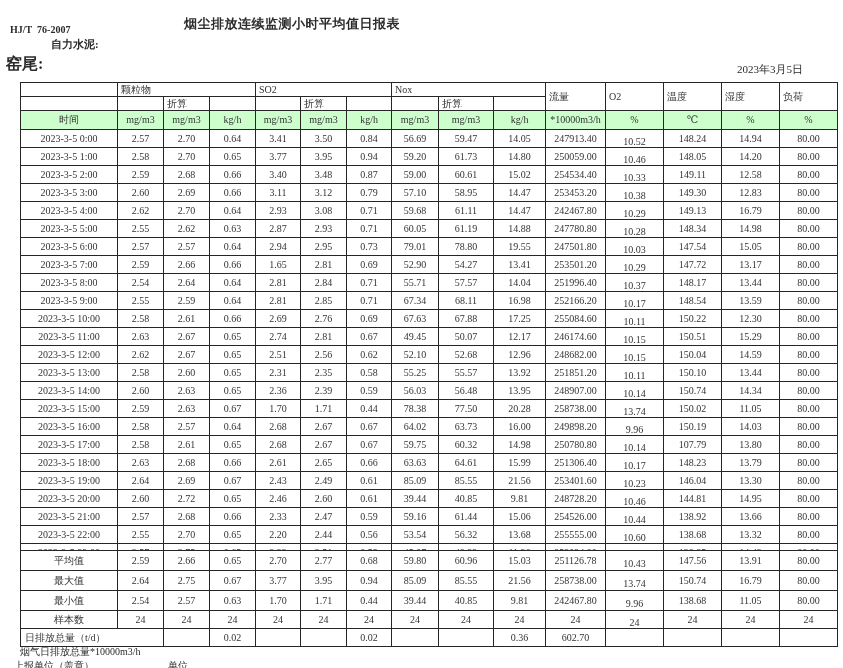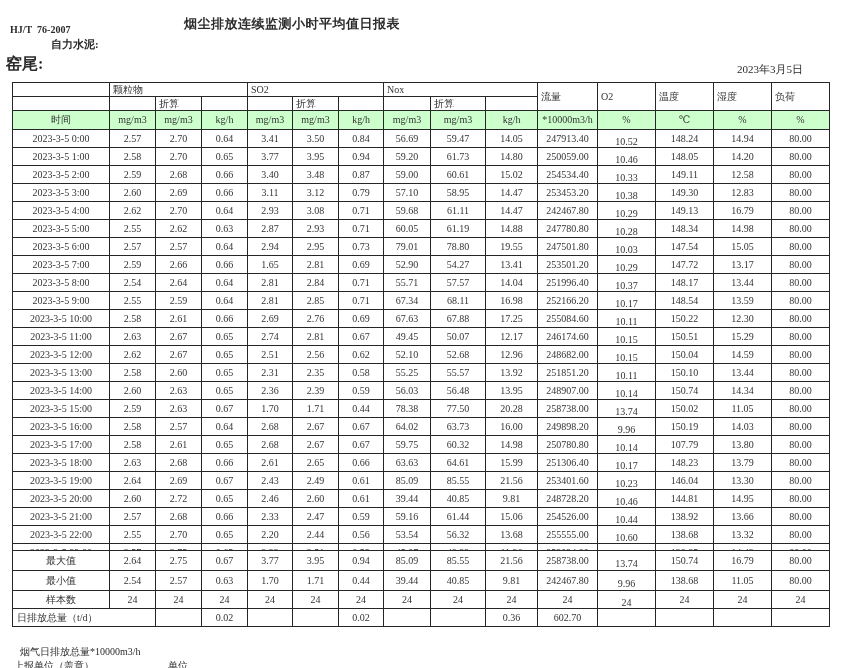--- a/index.html
+++ b/index.html
@@ -6,21 +6,21 @@
   .page {
     position:relative; width:843px; height:668px; background:#fff;
     font-family:"Liberation Serif","DejaVu Serif",serif; color:#2b2b2b; overflow:hidden;
   }
   .std { position:absolute; left:10px; top:4px; font-size:10px; font-weight:bold; white-space:pre;margin-top:20px; }
   .title { position:absolute; left:184px; top:15px; font-size:13px; font-weight:bold; letter-spacing:0.5px; }
   .company { position:absolute; left:10px; top:37px; font-size:11px; font-weight:bold;margin-left:41px; }
   .kiln { position:absolute; left:6px; top:54px; font-size:16px; font-weight:bold; }
   .date { position:absolute; left:737px; top:62px; font-size:11px; }
 
-  table { border-collapse:collapse; table-layout:fixed; position:absolute; left:12px; background:#fff;padding-left:31px; }
+  table { border-collapse:collapse; table-layout:fixed; position:absolute; left:20px; background:#fff;padding-left:31px; }
   #main { top:82px; width:817px; }
   #summary { top:550px; width:817px; }
   td {
     border:1px solid #262626; font-size:10px; text-align:center; padding:0;
     height:17px; line-height:17px; white-space:nowrap; overflow:hidden; color:#333;
   }
   tr.h1 td, tr.h2 td { height:13px; line-height:13px; }
   td.grp { text-align:left; padding-left:3px; }
   tr.units td { height:18px; line-height:18px; }
   tr.blank td { height:10px; line-height:10px; }
@@ -547,20 +547,37 @@
         <col style="width:55px">
         <col style="width:52px">
       <col style="width:60px">
         <col style="width:58px">
         <col style="width:58px">
         <col style="width:58px">
         <col style="width:58px">
     </colgroup>
     <tbody>
         <tr>
+          <td class="label">平均值</td>
+          <td>2.59</td>
+          <td>2.66</td>
+          <td>0.65</td>
+          <td>2.70</td>
+          <td>2.77</td>
+          <td>0.68</td>
+          <td>59.80</td>
+          <td>60.96</td>
+          <td>15.03</td>
+          <td>251126.78</td>
+          <td class="o2"><span class="drop">10.43</span></td>
+          <td>147.56</td>
+          <td>13.91</td>
+          <td>80.00</td>
+        </tr>
+        <tr>
           <td class="label">最大值</td>
           <td>2.64</td>
           <td>2.75</td>
           <td>0.67</td>
           <td>3.77</td>
           <td>3.95</td>
           <td>0.94</td>
           <td>85.09</td>
           <td>85.55</td>
           <td>21.56</td>

